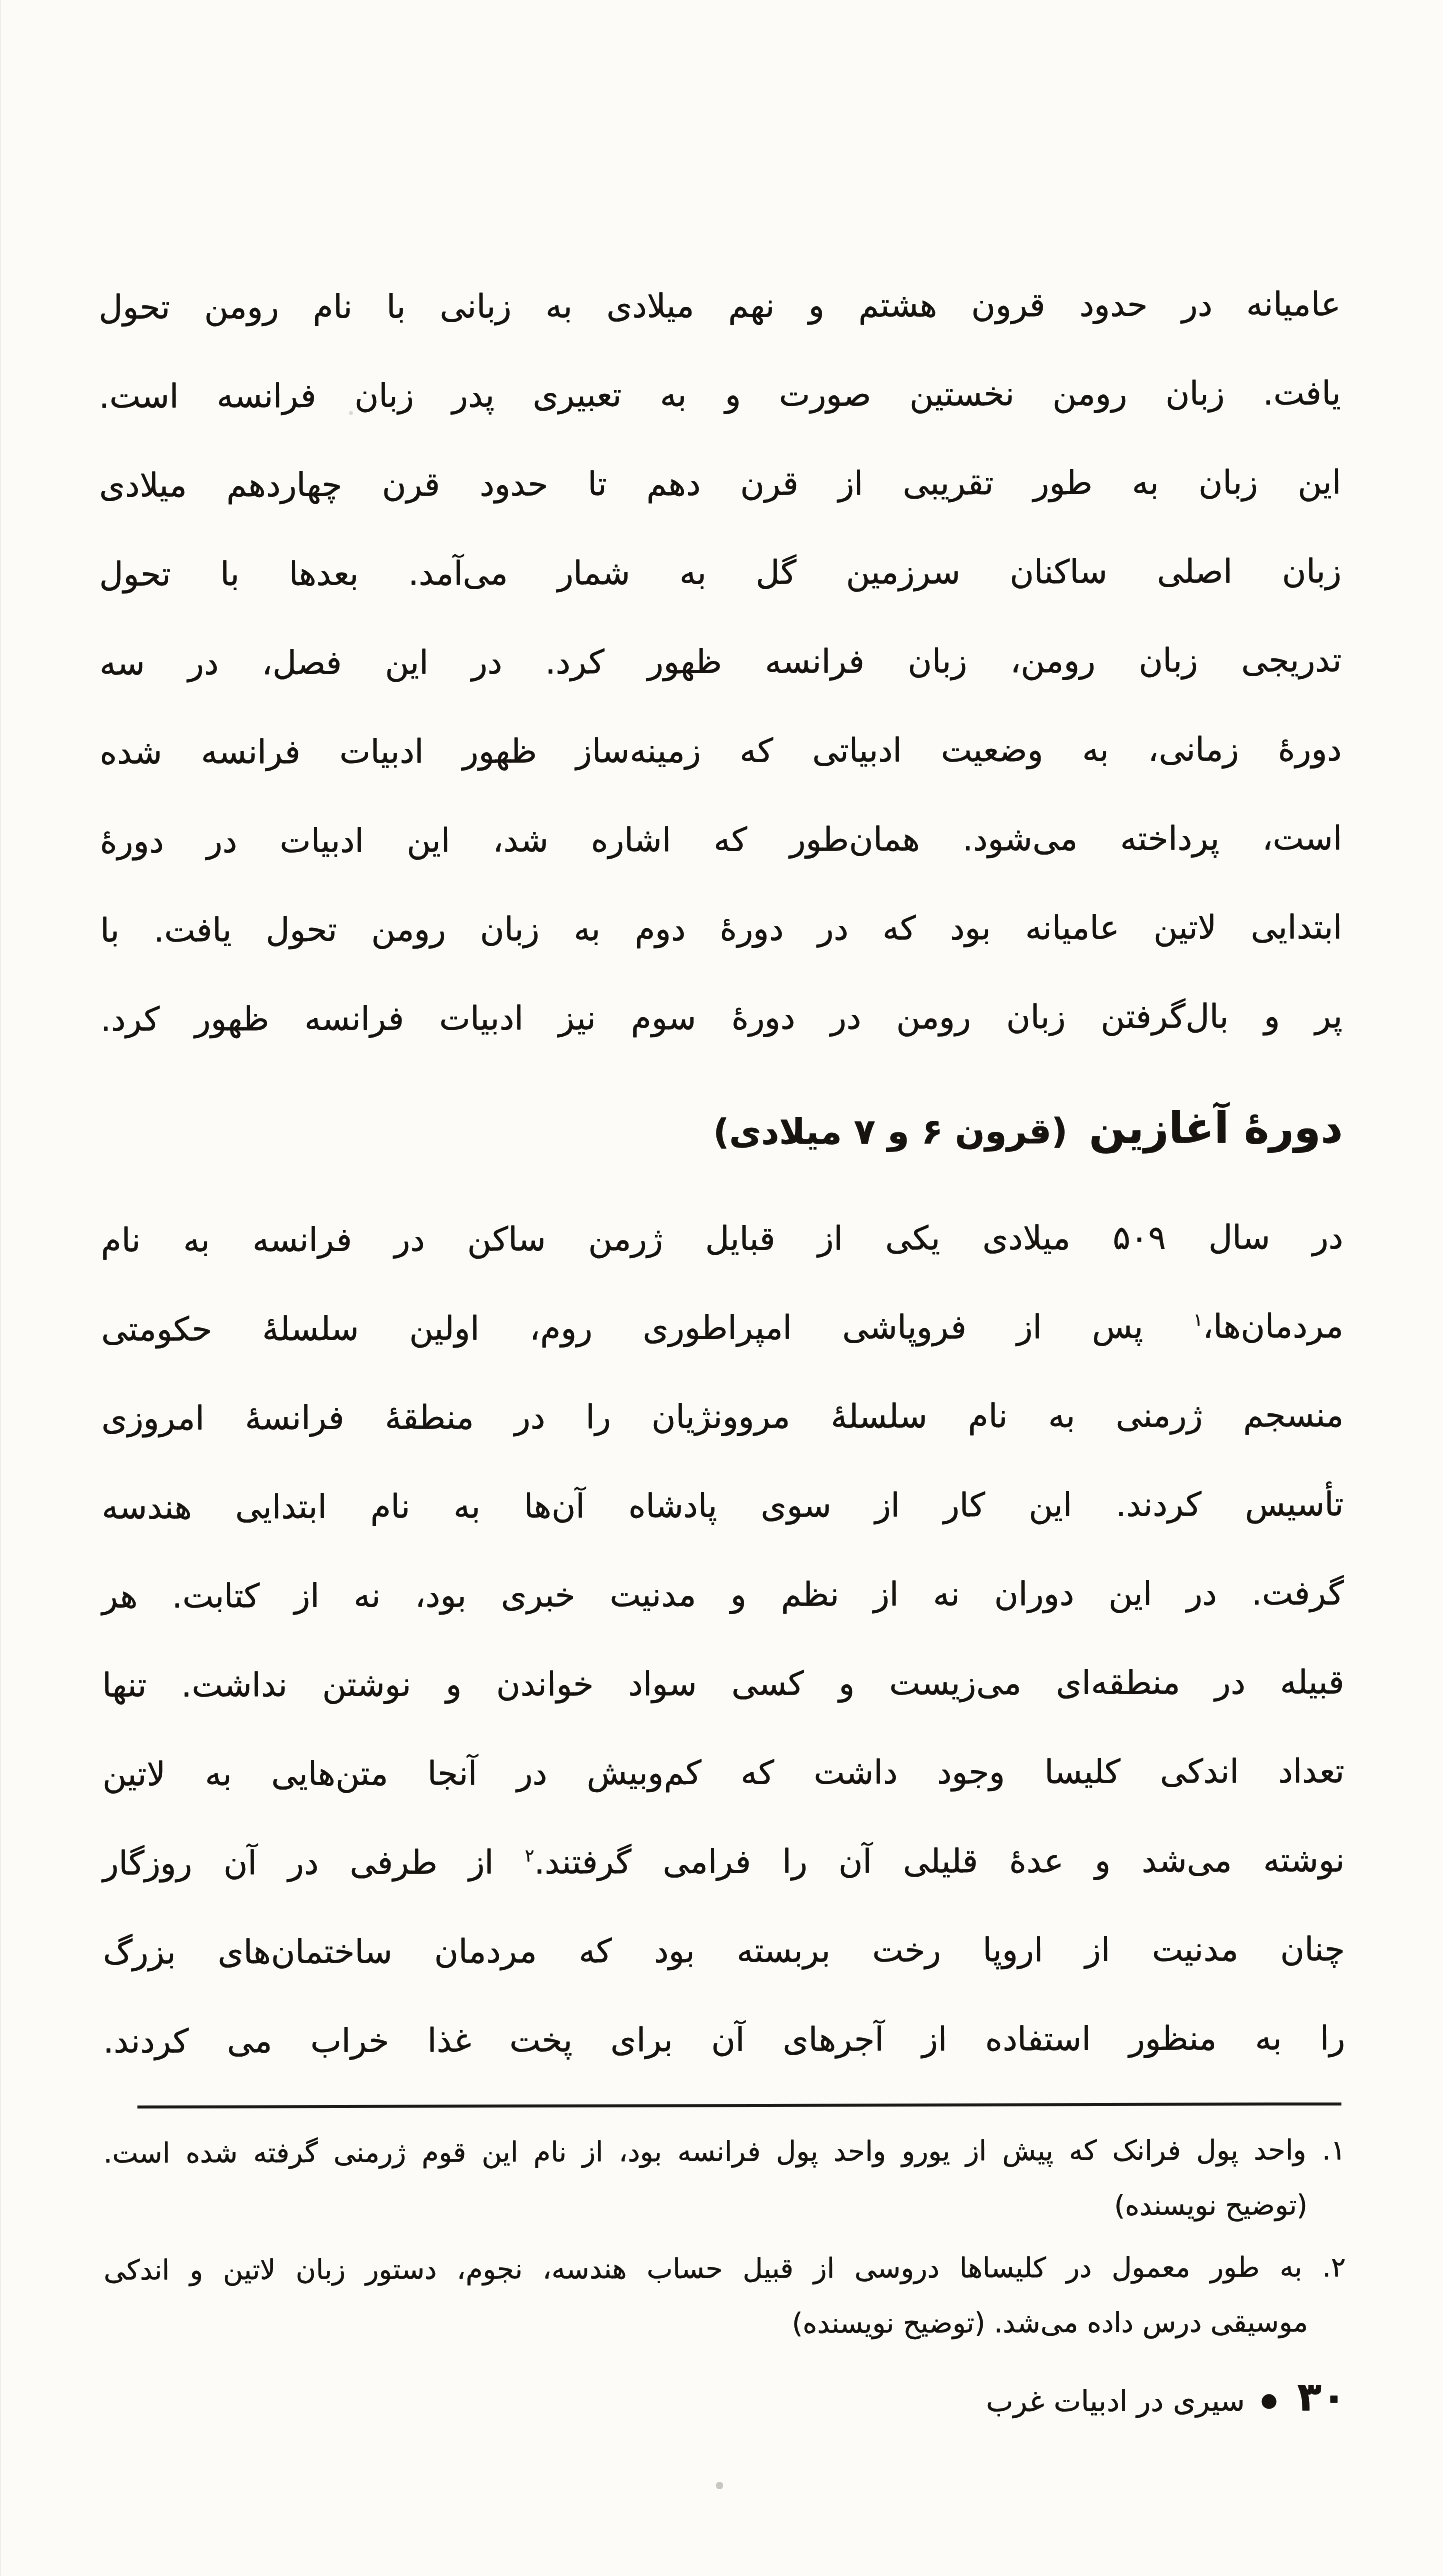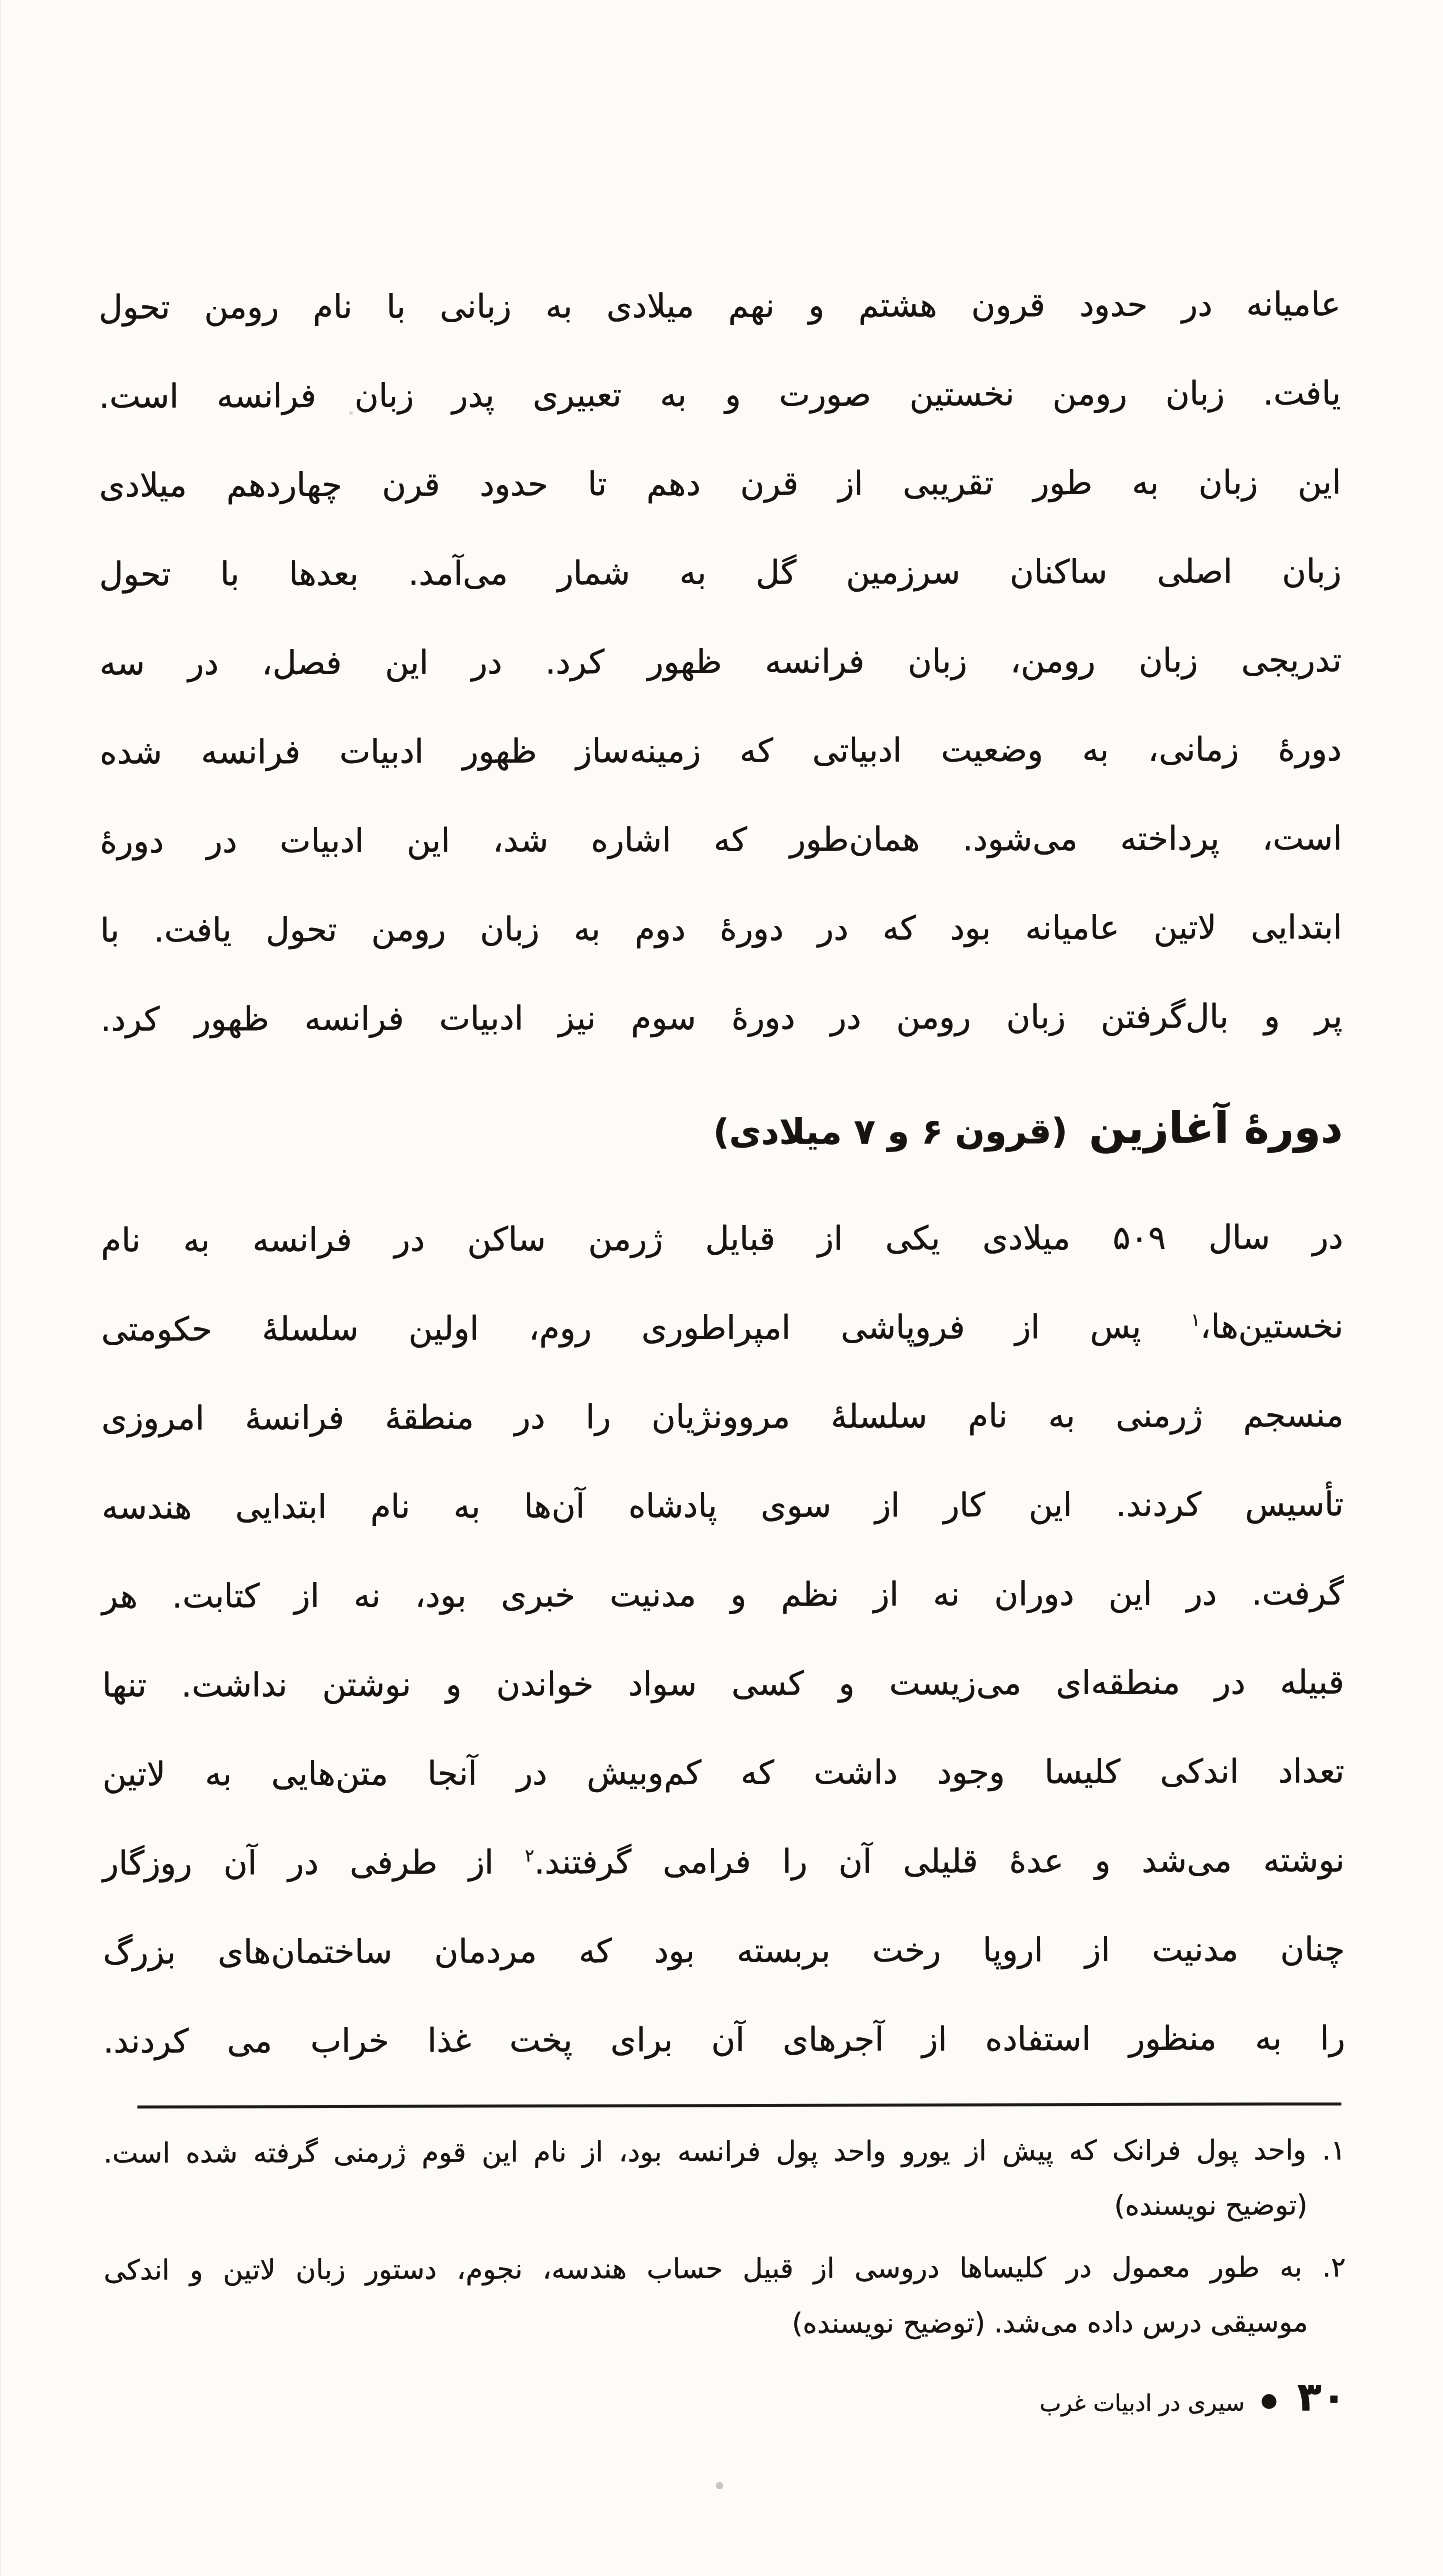--- a/index.html
+++ b/index.html
@@ -80,21 +80,21 @@
     font-size: 29px;
     white-space: nowrap;
   }
   .pf-num { font-weight: bold; font-size: 40px; }
   .pf-bullet {
     display: inline-block;
     font-size: 19px;
     margin: 0 20px 0 16px;
     transform: translateY(-4px);
   }
-  .pf-title { font-size: 23px; }
+  .pf-title { font-size: 29px; }
   .speck { position: absolute; border-radius: 50%; background: #8a857c; }
   #speck1 { width: 6.7px; height: 6.7px; left: 716px; top: 2482px; opacity: .45; }
   #speck2 { width: 4px;  height: 4px;  left: 349px;  top: 411px;  opacity: .3; }
 </style>
 </head>
 <body>
 
 <div class="page">
   <main class="text-block">
 
@@ -110,21 +110,21 @@
         <div class="line"><span>پر و بال‌گرفتن زبان رومن در دورهٔ سوم نیز ادبیات فرانسه ظهور کرد.</span></div>
       </section>
 
     <h2 class="heading">
       <span class="h-title">دورهٔ آغازین</span>
       <span class="h-sub">(قرون ۶ و ۷ میلادی)</span>
     </h2>
 
     <section class="para" id="para2">
         <div class="line"><span>در سال ۵۰۹ میلادی یکی از قبایل ژرمن ساکن در فرانسه به نام</span></div>
-        <div class="line"><span>نخستین‌ها،</span><sup>۱</sup><span> پس از فروپاشی امپراطوری روم، اولین سلسلهٔ حکومتی</span></div>
+        <div class="line"><span>مردمان‌ها،</span><sup>۱</sup><span> پس از فروپاشی امپراطوری روم، اولین سلسلهٔ حکومتی</span></div>
         <div class="line"><span>منسجم ژرمنی به نام </span><span class="b">سلسلهٔ مروونژیان</span><span> را در منطقهٔ فرانسهٔ امروزی</span></div>
         <div class="line"><span>تأسیس کردند. این کار از سوی پادشاه آن‌ها به نام </span><span class="b">ابتدایی</span><span> هندسه</span></div>
         <div class="line"><span>گرفت. در این دوران نه از نظم و مدنیت خبری بود، نه از کتابت. هر</span></div>
         <div class="line"><span>قبیله در منطقه‌ای می‌زیست و کسی سواد خواندن و نوشتن نداشت. تنها</span></div>
         <div class="line"><span>تعداد اندکی کلیسا وجود داشت که کم‌وبیش در آنجا متن‌هایی به لاتین</span></div>
         <div class="line"><span>نوشته می‌شد و عدهٔ قلیلی آن را فرامی گرفتند.</span><sup>۲</sup><span> از طرفی در آن روزگار</span></div>
         <div class="line"><span>چنان مدنیت از اروپا رخت بربسته بود که مردمان ساختمان‌های بزرگ</span></div>
         <div class="line"><span>را به منظور استفاده از آجرهای آن برای پخت غذا خراب می کردند.</span></div>
       </section>
 

